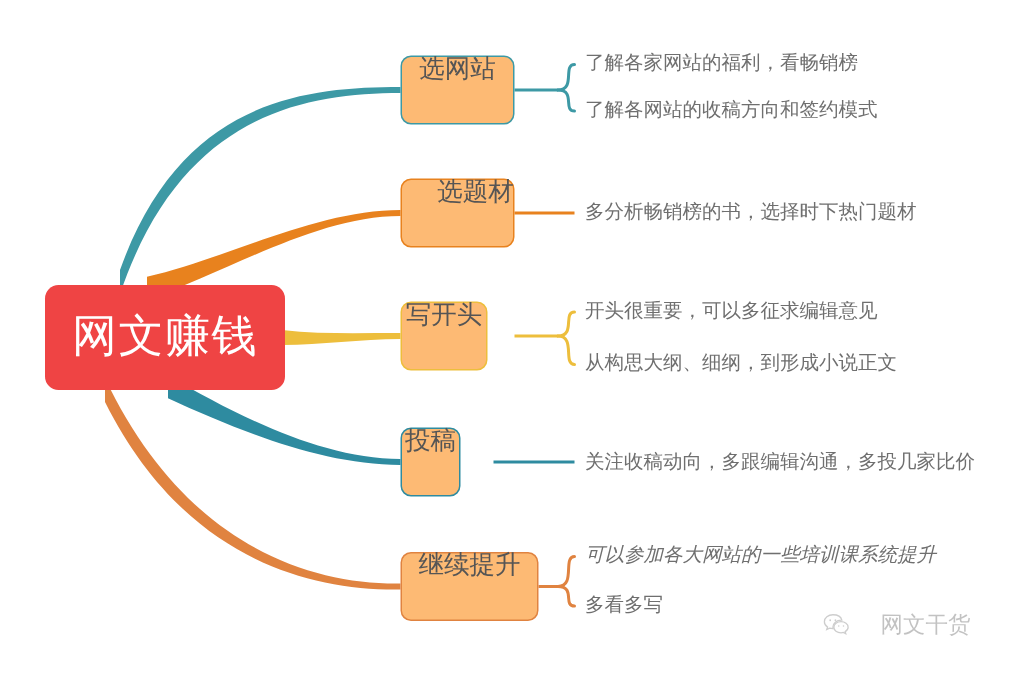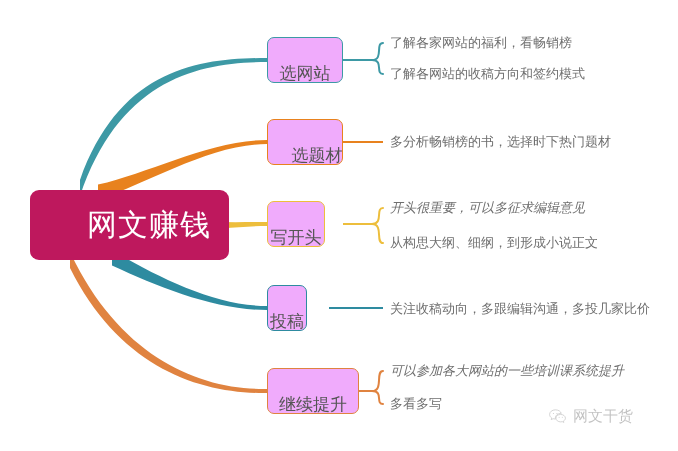--- a/index.html
+++ b/index.html
@@ -22,42 +22,41 @@
     width: 678px;
     height: 451px;
   }
   .center-node {
     position: absolute;
     left: 30px;
     top: 190px;
     width: 160px;
     height: 70px;
     border-radius: 9px;
-    background: #be185d;
+    background: #ef4444;
     display: flex;
     align-items: center;
     justify-content: center;
     z-index: 5;
-    padding-left: 39px;
   }
   .center-node .label {
     color: #ffffff;
     font-size: 30px;
     letter-spacing: 1px;
     line-height: 1;
     white-space: nowrap;
   }
   .branch-node {
     position: absolute;
     box-sizing: border-box;
-    background: #f0abfc;
+    background: #fdba74;
     border: 1.6px solid #999;
     border-radius: 7px;
     display: flex;
-    align-items: flex-end;
+    align-items: flex-start;
     justify-content: center;
     z-index: 4;
   }
   .branch-node .label {
     color: #555555;
     font-size: 17px;
     line-height: 1;
     white-space: nowrap;
   }
   .leaf-text {
@@ -67,21 +66,21 @@
     line-height: 1;
     white-space: nowrap;
     z-index: 3;
   }
   .watermark {
     position: absolute;
     left: 548px;
     top: 407px;
     display: flex;
     align-items: flex-end;
-    gap: 6px;
+    gap: 20px;
     opacity: 0.42;
     z-index: 6;
   }
   .watermark .wm-label {
     font-size: 15px;
     color: #707070;
     white-space: nowrap;
   }
   .wm-icon {
     width: 19px;
@@ -137,21 +136,21 @@
         <span class="label">投稿</span>
       </div>
       <div class="branch-node" style="left: 267px; top: 368px; width: 92px; height: 46px; border-color: rgb(224, 131, 64);">
         <span class="label">继续提升</span>
       </div>
     </div>
   <div id="leaf-layer">
       <div class="leaf-text" style="left: 390px; top: 36px;">了解各家网站的福利，看畅销榜</div>
       <div class="leaf-text" style="left: 390px; top: 67px;">了解各网站的收稿方向和签约模式</div>
       <div class="leaf-text" style="left: 390px; top: 135px;">多分析畅销榜的书，选择时下热门题材</div>
-      <div class="leaf-text" style="left: 390px; top: 201px; font-style: italic;">开头很重要，可以多征求编辑意见</div>
+      <div class="leaf-text" style="left: 390px; top: 201px;">开头很重要，可以多征求编辑意见</div>
       <div class="leaf-text" style="left: 390px; top: 236px;">从构思大纲、细纲，到形成小说正文</div>
       <div class="leaf-text" style="left: 390px; top: 302px;">关注收稿动向，多跟编辑沟通，多投几家比价</div>
       <div class="leaf-text" style="left: 390px; top: 364px; font-style: italic;">可以参加各大网站的一些培训课系统提升</div>
       <div class="leaf-text" style="left: 390px; top: 397px; text-align: right;">多看多写</div>
     </div>
 
   <div class="watermark">
     <svg class="wm-icon" viewBox="0 0 24 24">
       <path d="M9.2 3.6C5.2 3.6 2 6.2 2 9.4c0 1.8 1 3.4 2.7 4.5l-.7 2.1 2.4-1.2c.8.2 1.6.4 2.5.4h.5c-.1-.4-.2-.9-.2-1.3 0-3.2 3.1-5.8 7-5.8h.5c-.6-2.6-3.5-4.5-7.5-4.5z" fill="none" stroke="#8a8a8a" stroke-width="1.1"></path>
       <path d="M22 14.1c0-2.6-2.7-4.7-6-4.7s-6 2.1-6 4.7c0 2.6 2.7 4.7 6 4.7.7 0 1.4-.1 2-.3l2 1-.5-1.7c1.5-.9 2.5-2.2 2.5-3.7z" fill="none" stroke="#8a8a8a" stroke-width="1.1"></path>

